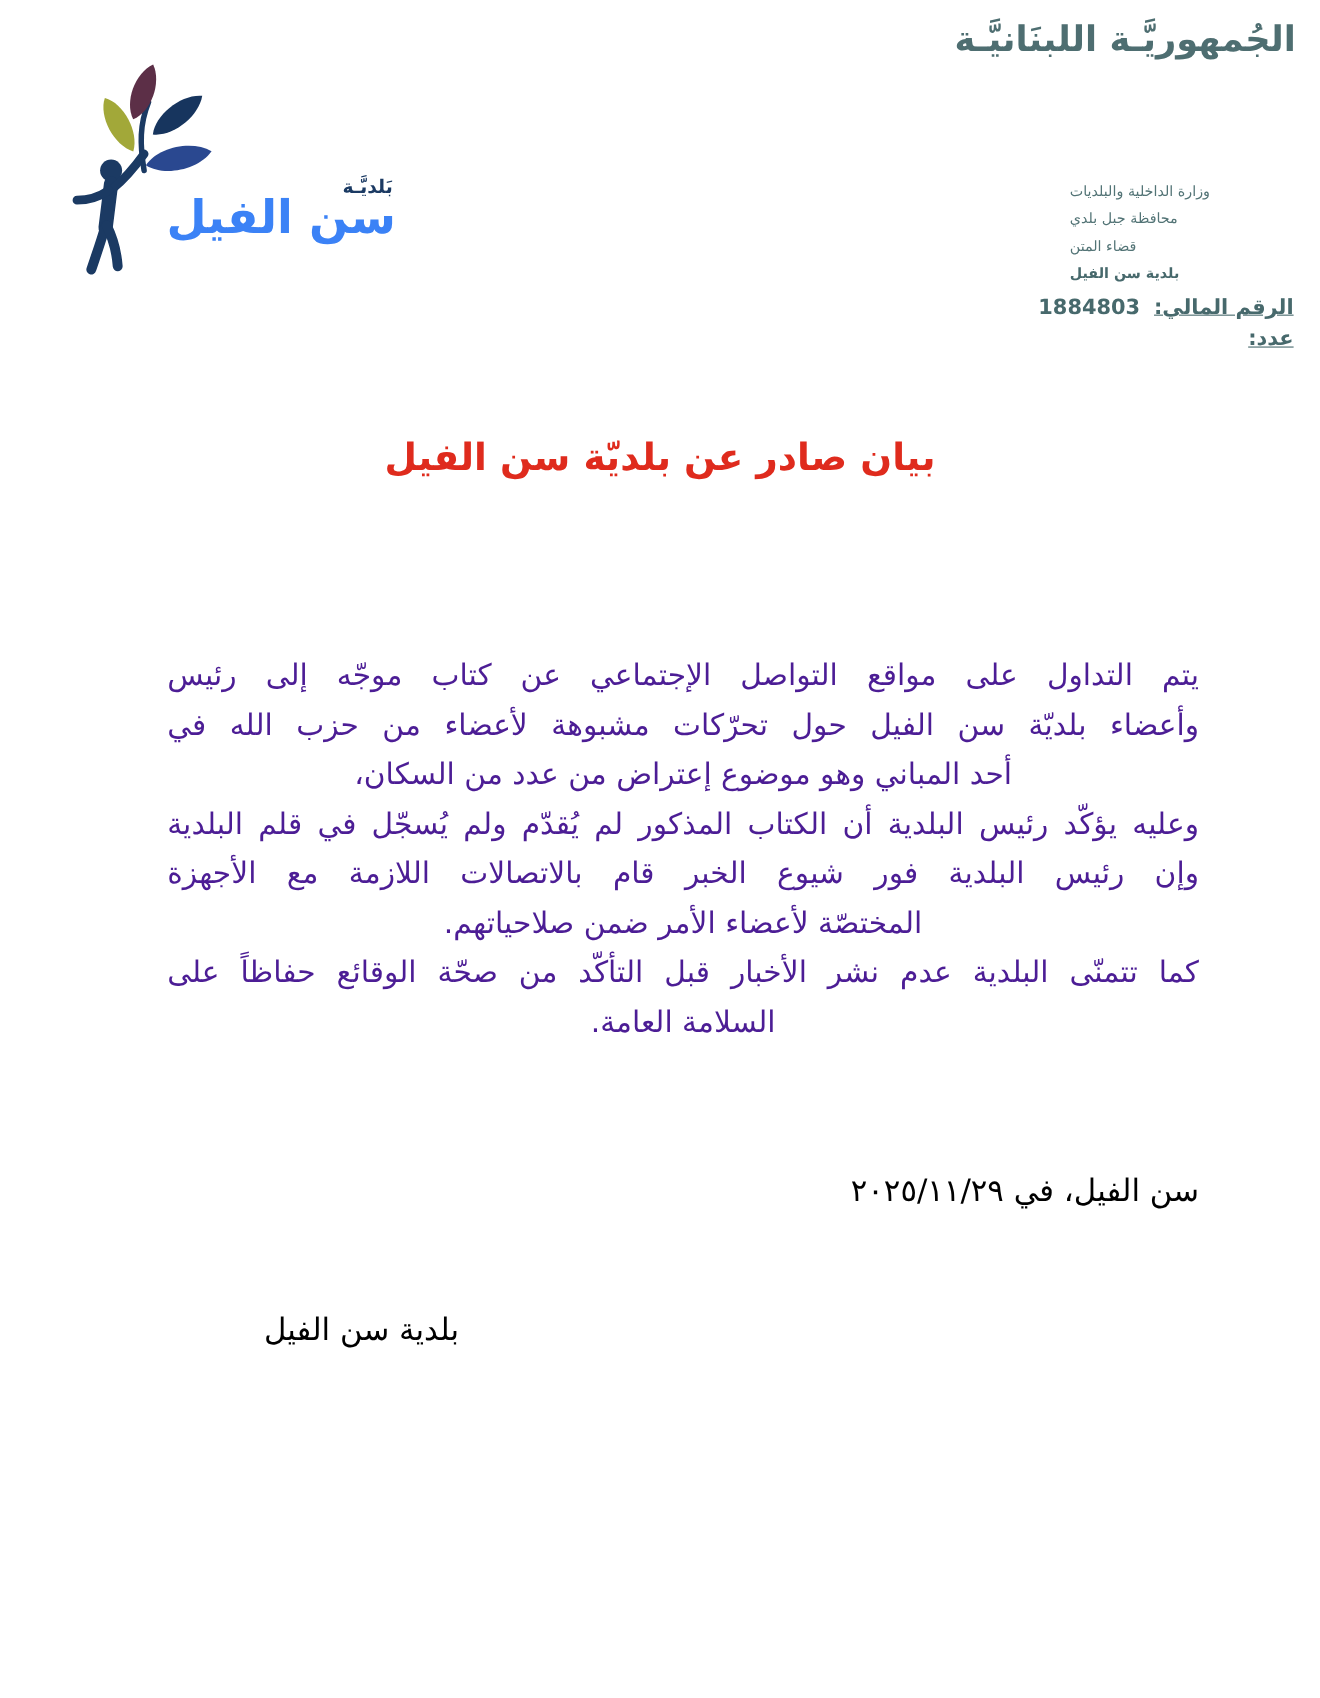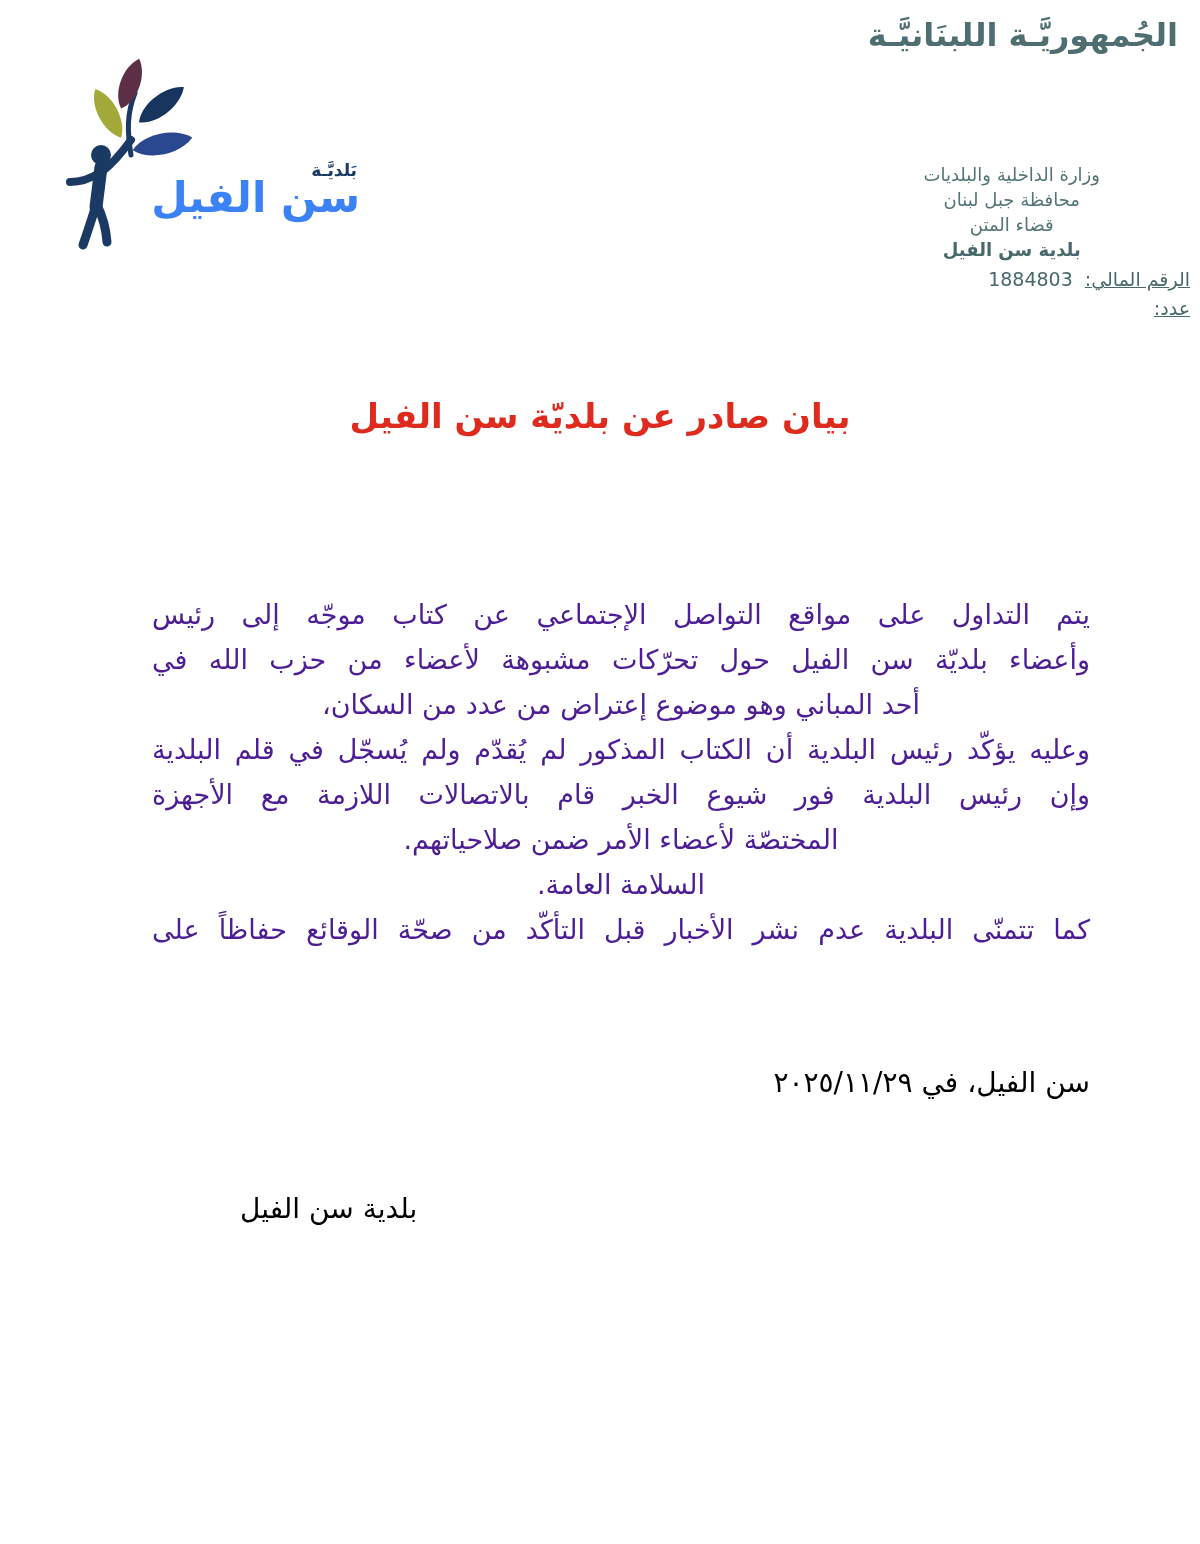--- a/index.html
+++ b/index.html
@@ -28,29 +28,29 @@
     direction:rtl; white-space:nowrap;
   }
   .logo-name-large{
     position:absolute; top:118px; right:25px;
     font-size:42px; font-weight:bold; color:#3b82f6;
     direction:rtl; white-space:nowrap;
   }
   
   .ministry{
     position:absolute; top:162px; right:100px;
-    text-align:center; color:#537476;
-    font-size:18px; line-height:25px;
+    text-align:left; color:#537476;
+    font-size:13px; line-height:25px;
     direction:rtl;
   }
   .ministry .m-line{white-space:nowrap;}
   .ministry .m-bold{font-weight:bold; color:#47696c;}
   .refline{
-    position:absolute; right:10px;
-    color:#47696c; font-size:19px; font-weight:normal;
+    position:absolute; right:24px;
+    color:#47696c; font-size:19px; font-weight:bold;
     direction:rtl; white-space:nowrap;
   }
   .refline.fin{top:268px;}
   .refline.num{top:297px;}
   .refline .u{text-decoration:underline;}
   .refline .val{text-decoration:none; margin-right:6px; letter-spacing:1px;}
   
   .doc-title{
     position:absolute; top:396px; left:0; width:100%;
     text-align:center;
@@ -106,21 +106,21 @@
       <path d="M44,118 C35,124 24,127 15,127" stroke="#1b3a63" stroke-width="8" stroke-linecap="round" fill="none"></path>
       <path d="M41,150 C37,164 32,178 28,190" stroke="#1b3a63" stroke-width="9" stroke-linecap="round" fill="none"></path>
       <path d="M42,150 C48,162 51,174 52,187" stroke="#1b3a63" stroke-width="9" stroke-linecap="round" fill="none"></path>
     </svg>
     <div class="logo-name-small">بَلديَّـة</div>
     <div class="logo-name-large">سن الفيل</div>
   </div>
 
   <div class="ministry">
     <div class="m-line">وزارة الداخلية والبلديات</div>
-    <div class="m-line">محافظة جبل لبنان</div>
+    <div class="m-line">محافظة جبل بلدي</div>
     <div class="m-line">قضاء المتن</div>
     <div class="m-line m-bold">بلدية سن الفيل</div>
   </div>
 
   <div class="refline fin">
     <span class="u">الرقم المالي:</span>
     <span class="val">1884803</span>
   </div>
 
   <div class="refline num">
@@ -129,21 +129,21 @@
 
   <div class="doc-title">بيان صادر عن بلديّة سن الفيل</div>
 
   <div class="body-block">
     <div class="body-line full">يتم التداول على مواقع التواصل الإجتماعي عن كتاب موجّه إلى رئيس</div>
     <div class="body-line full">وأعضاء بلديّة سن الفيل حول تحرّكات مشبوهة لأعضاء من حزب الله في</div>
     <div class="body-line">أحد المباني وهو موضوع إعتراض من عدد من السكان،</div>
     <div class="body-line full">وعليه يؤكّد رئيس البلدية أن الكتاب المذكور لم يُقدّم ولم يُسجّل في قلم البلدية</div>
     <div class="body-line full">وإن رئيس البلدية فور شيوع الخبر قام بالاتصالات اللازمة مع الأجهزة</div>
     <div class="body-line">المختصّة لأعضاء الأمر ضمن صلاحياتهم.</div>
+    <div class="body-line full">كما تتمنّى البلدية عدم نشر الأخبار قبل التأكّد من صحّة الوقائع حفاظاً على</div>
     <div class="body-line">السلامة العامة.</div>
-    <div class="body-line full">كما تتمنّى البلدية عدم نشر الأخبار قبل التأكّد من صحّة الوقائع حفاظاً على</div>
   </div>
 
   <div class="date-line">سن الفيل، في ٢٠٢٥/١١/٢٩</div>
 
   <div class="signature">بلدية سن الفيل</div>
 
 </div>
 
 </body></html>

